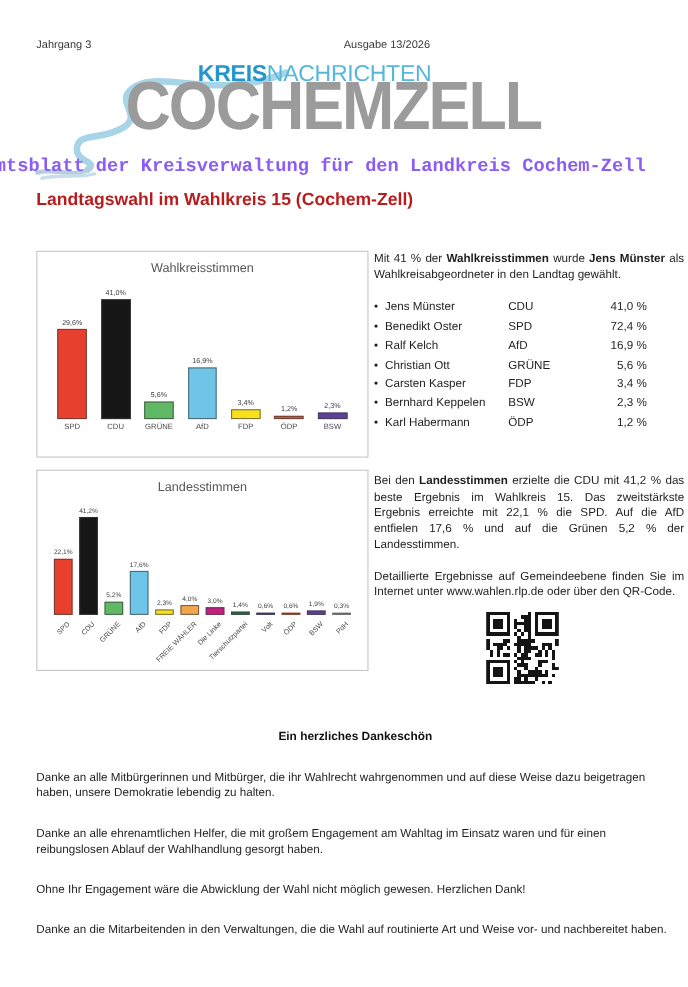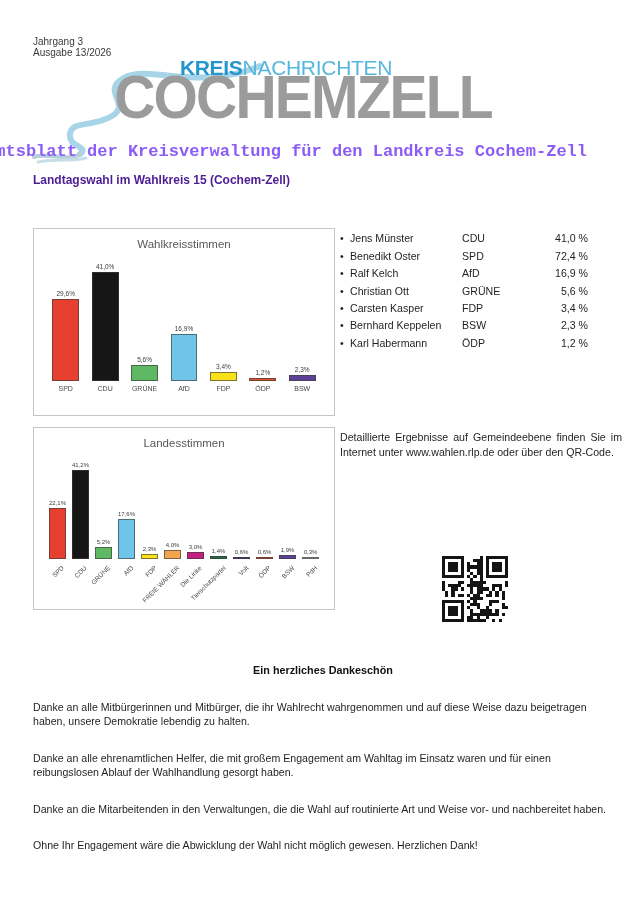--- a/index.html
+++ b/index.html
@@ -1,34 +1,34 @@
 <!DOCTYPE html>
 <html><head>
 <meta charset="utf-8">
 <style>
   html,body{margin:0;padding:0;background:#ffffff;}
   .page{position:relative;width:625px;height:897px;background:#fff;overflow:hidden;
         font-family:"Liberation Sans", sans-serif;color:#1f1f1f;}
   
-  .masthead{position:absolute;left:33px;right:33px;top:36px;display:flex;font-size:10px;color:#3a3a3a;flex-direction:column;}
+  .masthead{position:absolute;left:33px;right:33px;top:36px;display:flex;font-size:10px;color:#3a3a3a;}
   .masthead .l{flex:1;text-align:left;}
   .masthead .c{flex:1.4;text-align:center;}
   .masthead .r{flex:1;text-align:left;}
   
   .brand{position:absolute;left:0;top:54px;width:100%;height:115px;}
   .brand-top{position:absolute;left:286px;top:2px;transform:translateX(-50%);
              font-size:21px;letter-spacing:-0.3px;white-space:nowrap;}
   .brand-top .b1{font-weight:bold;color:#2496cc;}
   .brand-top .b2{font-weight:400;color:#55b7dc;text-align:center;}
   .brand-main{position:absolute;left:303px;top:12px;transform:translateX(-50%) scaleX(.92);
               font-size:62px;font-weight:bold;color:#9b9b9b;letter-spacing:-2px;white-space:nowrap;line-height:1;}
   .brand-sub{position:absolute;right:38px;top:88px;font-size:17px;font-weight:bold;color:#8b5cf6;white-space:nowrap;font-family:Liberation Mono, monospace;}
   .squiggle{position:absolute;left:28px;top:4px;}
   
-  .art-title{position:absolute;left:33px;top:173px;font-size:12px;font-weight:bold;color:#4c1d95;}
+  .art-title{position:absolute;left:33px;top:173px;font-size:16px;font-weight:bold;color:#b91c1c;}
   .art-intro{position:absolute;left:33px;top:190px;width:578px;font-size:10.6px;line-height:14.5px;text-align:justify;}
   
   .chart-box{position:absolute;left:33px;width:302px;background:#fff;border:1px solid #c6c6c6;box-sizing:border-box;}
   #chart0{top:228px;height:188px;}
   #chart1{top:427px;height:183px;}
   .chart-title{text-align:center;margin-top:9px;font-size:11.5px;color:#575757;}
   .bars{display:flex;align-items:flex-end;padding:0 12px;}
   #chart0 .bars{height:118px;margin-top:13px;}
   #chart1 .bars{height:97px;margin-top:13px;}
   .slot{flex:1;display:flex;flex-direction:column;align-items:center;justify-content:flex-end;height:100%;}
@@ -116,20 +116,21 @@
         <div class="xslot">CDU</div>
         <div class="xslot">GRÜNE</div>
         <div class="xslot">AfD</div>
         <div class="xslot">FDP</div>
         <div class="xslot">ÖDP</div>
         <div class="xslot">BSW</div>
       </div>
   </div>
 
   <div class="col" id="col1">
+    <p><span>Mit 41 % der </span><b>Wahlkreisstimmen</b><span> wurde </span><b>Jens Münster</b><span> als Wahlkreisabgeordneter in den Landtag gewählt.</span></p>
     <div class="cand-list" id="cand-list">
         <div class="cand-row">
           <span>•</span>
           <span>Jens Münster</span>
           <span>CDU</span>
           <span class="pct">41,0 %</span>
         </div>
         <div class="cand-row">
           <span>•</span>
           <span>Benedikt Oster</span>
@@ -255,33 +256,34 @@
         <div class="xslot">
           <span>BSW</span>
         </div>
         <div class="xslot">
           <span>PdH</span>
         </div>
       </div>
   </div>
 
   <div class="col" id="col2">
+    <p><span>Bei den </span><b>Landesstimmen</b><span> erzielte die CDU mit 41,2 % das beste Ergebnis im Wahlkreis 15. Das zweitstärkste Ergebnis erreichte mit 22,1 % die SPD. Auf die AfD entfielen 17,6 % und auf die Grünen 5,2 % der Landesstimmen.</span></p>
     <p>Detaillierte Ergebnisse auf Gemeindeebene finden Sie im Internet unter www.wahlen.rlp.de oder über den QR-Code.</p>
   </div>
 
   <div class="qr">
     <svg id="qr-svg" width="66" height="66" viewBox="0 0 21 21" shape-rendering="crispEdges">
         <path d="M0 0h1v1h-1zM1 0h1v1h-1zM2 0h1v1h-1zM3 0h1v1h-1zM4 0h1v1h-1zM5 0h1v1h-1zM6 0h1v1h-1zM12 0h1v1h-1zM14 0h1v1h-1zM15 0h1v1h-1zM16 0h1v1h-1zM17 0h1v1h-1zM18 0h1v1h-1zM19 0h1v1h-1zM20 0h1v1h-1zM0 1h1v1h-1zM6 1h1v1h-1zM10 1h1v1h-1zM11 1h1v1h-1zM12 1h1v1h-1zM14 1h1v1h-1zM20 1h1v1h-1zM0 2h1v1h-1zM2 2h1v1h-1zM3 2h1v1h-1zM4 2h1v1h-1zM6 2h1v1h-1zM8 2h1v1h-1zM11 2h1v1h-1zM12 2h1v1h-1zM14 2h1v1h-1zM16 2h1v1h-1zM17 2h1v1h-1zM18 2h1v1h-1zM20 2h1v1h-1zM0 3h1v1h-1zM2 3h1v1h-1zM3 3h1v1h-1zM4 3h1v1h-1zM6 3h1v1h-1zM8 3h1v1h-1zM9 3h1v1h-1zM10 3h1v1h-1zM11 3h1v1h-1zM12 3h1v1h-1zM14 3h1v1h-1zM16 3h1v1h-1zM17 3h1v1h-1zM18 3h1v1h-1zM20 3h1v1h-1zM0 4h1v1h-1zM2 4h1v1h-1zM3 4h1v1h-1zM4 4h1v1h-1zM6 4h1v1h-1zM8 4h1v1h-1zM11 4h1v1h-1zM12 4h1v1h-1zM14 4h1v1h-1zM16 4h1v1h-1zM17 4h1v1h-1zM18 4h1v1h-1zM20 4h1v1h-1zM0 5h1v1h-1zM6 5h1v1h-1zM9 5h1v1h-1zM11 5h1v1h-1zM12 5h1v1h-1zM14 5h1v1h-1zM20 5h1v1h-1zM0 6h1v1h-1zM1 6h1v1h-1zM2 6h1v1h-1zM3 6h1v1h-1zM4 6h1v1h-1zM5 6h1v1h-1zM6 6h1v1h-1zM8 6h1v1h-1zM10 6h1v1h-1zM12 6h1v1h-1zM14 6h1v1h-1zM15 6h1v1h-1zM16 6h1v1h-1zM17 6h1v1h-1zM18 6h1v1h-1zM19 6h1v1h-1zM20 6h1v1h-1zM9 7h1v1h-1zM12 7h1v1h-1zM0 8h1v1h-1zM5 8h1v1h-1zM6 8h1v1h-1zM9 8h1v1h-1zM10 8h1v1h-1zM11 8h1v1h-1zM12 8h1v1h-1zM13 8h1v1h-1zM20 8h1v1h-1zM0 9h1v1h-1zM2 9h1v1h-1zM3 9h1v1h-1zM4 9h1v1h-1zM5 9h1v1h-1zM8 9h1v1h-1zM9 9h1v1h-1zM10 9h1v1h-1zM11 9h1v1h-1zM12 9h1v1h-1zM16 9h1v1h-1zM17 9h1v1h-1zM18 9h1v1h-1zM20 9h1v1h-1zM0 10h1v1h-1zM3 10h1v1h-1zM4 10h1v1h-1zM6 10h1v1h-1zM9 10h1v1h-1zM11 10h1v1h-1zM12 10h1v1h-1zM13 10h1v1h-1zM14 10h1v1h-1zM16 10h1v1h-1zM18 10h1v1h-1zM1 11h1v1h-1zM3 11h1v1h-1zM9 11h1v1h-1zM11 11h1v1h-1zM12 11h1v1h-1zM15 11h1v1h-1zM17 11h1v1h-1zM19 11h1v1h-1zM1 12h1v1h-1zM3 12h1v1h-1zM5 12h1v1h-1zM6 12h1v1h-1zM8 12h1v1h-1zM10 12h1v1h-1zM11 12h1v1h-1zM14 12h1v1h-1zM15 12h1v1h-1zM17 12h1v1h-1zM19 12h1v1h-1zM9 13h1v1h-1zM10 13h1v1h-1zM11 13h1v1h-1zM12 13h1v1h-1zM19 13h1v1h-1zM0 14h1v1h-1zM1 14h1v1h-1zM2 14h1v1h-1zM3 14h1v1h-1zM4 14h1v1h-1zM5 14h1v1h-1zM6 14h1v1h-1zM8 14h1v1h-1zM10 14h1v1h-1zM15 14h1v1h-1zM16 14h1v1h-1zM17 14h1v1h-1zM0 15h1v1h-1zM6 15h1v1h-1zM9 15h1v1h-1zM10 15h1v1h-1zM11 15h1v1h-1zM15 15h1v1h-1zM19 15h1v1h-1zM0 16h1v1h-1zM2 16h1v1h-1zM3 16h1v1h-1zM4 16h1v1h-1zM6 16h1v1h-1zM8 16h1v1h-1zM11 16h1v1h-1zM14 16h1v1h-1zM19 16h1v1h-1zM20 16h1v1h-1zM0 17h1v1h-1zM2 17h1v1h-1zM3 17h1v1h-1zM4 17h1v1h-1zM6 17h1v1h-1zM9 17h1v1h-1zM12 17h1v1h-1zM13 17h1v1h-1zM14 17h1v1h-1zM15 17h1v1h-1zM17 17h1v1h-1zM0 18h1v1h-1zM2 18h1v1h-1zM3 18h1v1h-1zM4 18h1v1h-1zM6 18h1v1h-1zM9 18h1v1h-1zM10 18h1v1h-1zM11 18h1v1h-1zM12 18h1v1h-1zM13 18h1v1h-1zM14 18h1v1h-1zM15 18h1v1h-1zM16 18h1v1h-1zM17 18h1v1h-1zM19 18h1v1h-1zM0 19h1v1h-1zM6 19h1v1h-1zM8 19h1v1h-1zM9 19h1v1h-1zM11 19h1v1h-1zM14 19h1v1h-1zM0 20h1v1h-1zM1 20h1v1h-1zM2 20h1v1h-1zM3 20h1v1h-1zM4 20h1v1h-1zM5 20h1v1h-1zM6 20h1v1h-1zM8 20h1v1h-1zM9 20h1v1h-1zM10 20h1v1h-1zM11 20h1v1h-1zM12 20h1v1h-1zM13 20h1v1h-1zM16 20h1v1h-1zM18 20h1v1h-1z" fill="#141414"></path>
       </svg>
   </div>
 
   <div class="thanks">
     <h3>Ein herzliches Dankeschön</h3>
     <div id="thanks-paragraphs">
         <p>Danke an alle Mitbürgerinnen und Mitbürger, die ihr Wahlrecht wahrgenommen und auf diese Weise dazu beigetragen haben, unsere Demokratie lebendig zu halten.</p>
         <p>Danke an alle ehrenamtlichen Helfer, die mit großem Engagement am Wahltag im Einsatz waren und für einen reibungslosen Ablauf der Wahlhandlung gesorgt haben.</p>
+        <p>Ohne Ihr Engagement wäre die Abwicklung der Wahl nicht möglich gewesen. Herzlichen Dank!</p>
         <p>Danke an die Mitarbeitenden in den Verwaltungen, die die Wahl auf routinierte Art und Weise vor- und nachbereitet haben.</p>
-        <p>Ohne Ihr Engagement wäre die Abwicklung der Wahl nicht möglich gewesen. Herzlichen Dank!</p>
       </div>
 
   </div>
 
 </div>
 
 </body></html>

